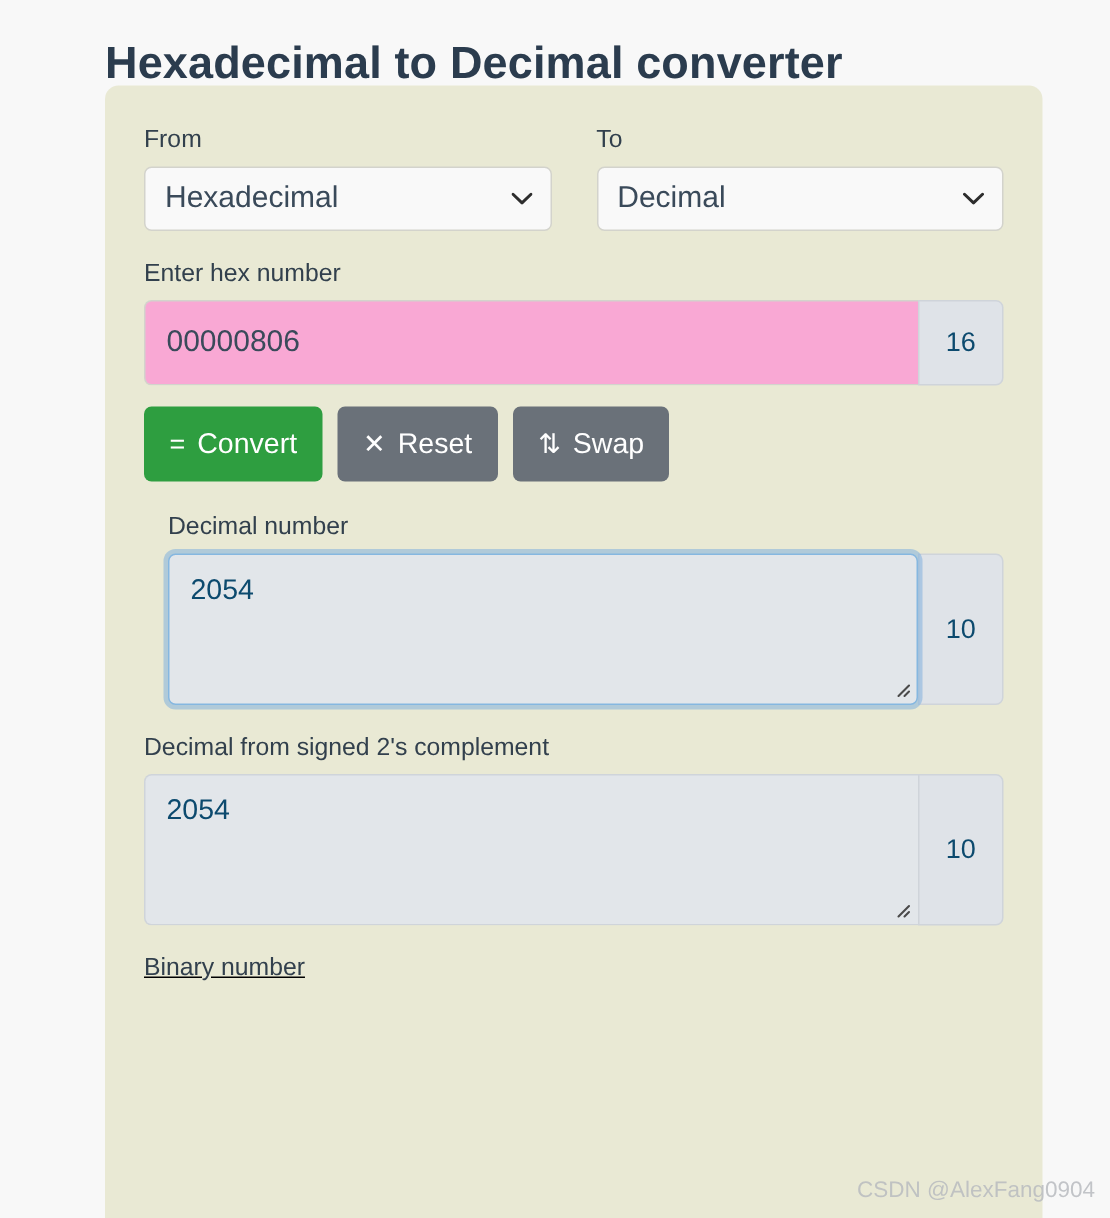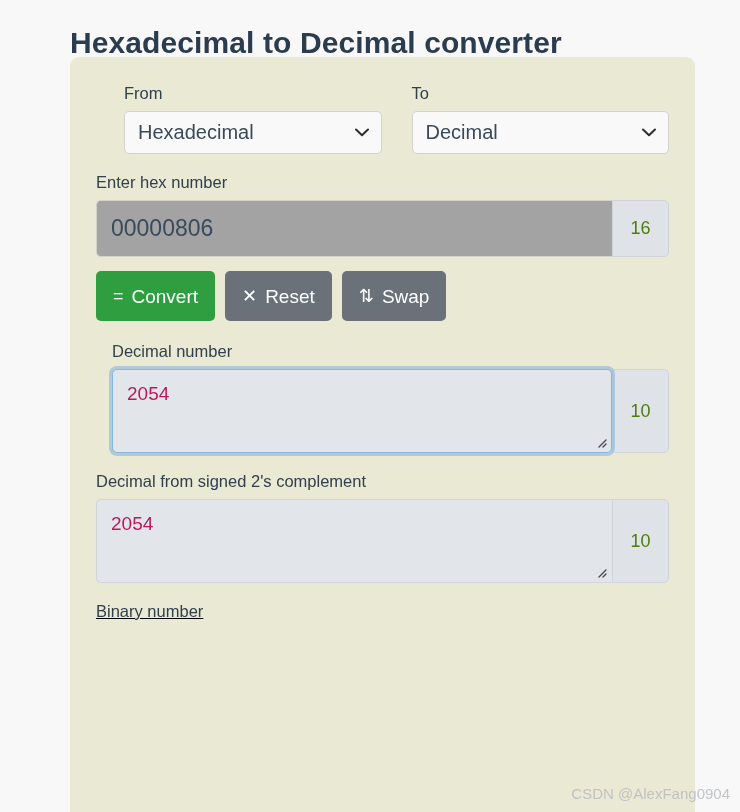--- a/index.html
+++ b/index.html
@@ -46,21 +46,20 @@
     color: #32404d;
     line-height: 20px;
     margin-bottom: 8px;
     display: block;
   }
 
   
   .row-two {
     display: flex;
     gap: 30px;
-    margin-left: 28px;
   }
   .col { flex: 1 1 0; min-width: 0; }
 
   
   .select-wrap {
     position: relative;
     height: 43px;
   }
   select.ctl {
     -webkit-appearance: none;
@@ -92,62 +91,62 @@
     display: flex;
     align-items: stretch;
   }
   .group .main {
     flex: 1 1 auto;
     min-width: 0;
   }
   input.ctl-text {
     width: 100%;
     height: 57px;
-    background: #a3a3a3;
+    background: #f9a8d4;
     border: 1px solid #d3d3cc;
     border-right: none;
     border-radius: 5px 0 0 5px;
     padding: 0 14px;
     font-family: "Liberation Sans", sans-serif;
-    font-size: 23px;
+    font-size: 20px;
     color: #3a4a5a;
     outline: none;
   }
   .addon {
     width: 57px;
     flex: 0 0 57px;
     background: #dfe3e8;
     border: 1px solid #cfd4da;
     border-radius: 0 5px 5px 0;
     display: flex;
     align-items: center;
     justify-content: center;
     font-size: 18px;
-    color: #4d7c0f;
+    color: #0c4a6e;
   }
   .addon.tall { align-items: center; }
 
   
   .ta-wrap {
     position: relative;
     flex: 1 1 auto;
     min-width: 0;
   }
   textarea.ctl-ta {
     display: block;
     width: 100%;
-    height: 84px;
+    height: 101px;
     background: #e2e6ea;
     border: 1px solid #cfd4da;
     border-right: none;
     border-radius: 5px 0 0 5px;
     padding: 12px 14px;
     font-family: "Liberation Sans", sans-serif;
     font-size: 19px;
-    color: #be185d;
+    color: #0c4a6e;
     resize: none;
     outline: none;
     overflow: hidden;
     line-height: 24px;
   }
   .ta-wrap.focused textarea.ctl-ta {
     border: 1px solid #85b7e0;
     box-shadow: 0 0 0 3px rgba(130,177,220,0.55);
     border-right: 1px solid #85b7e0;
     border-radius: 5px;

